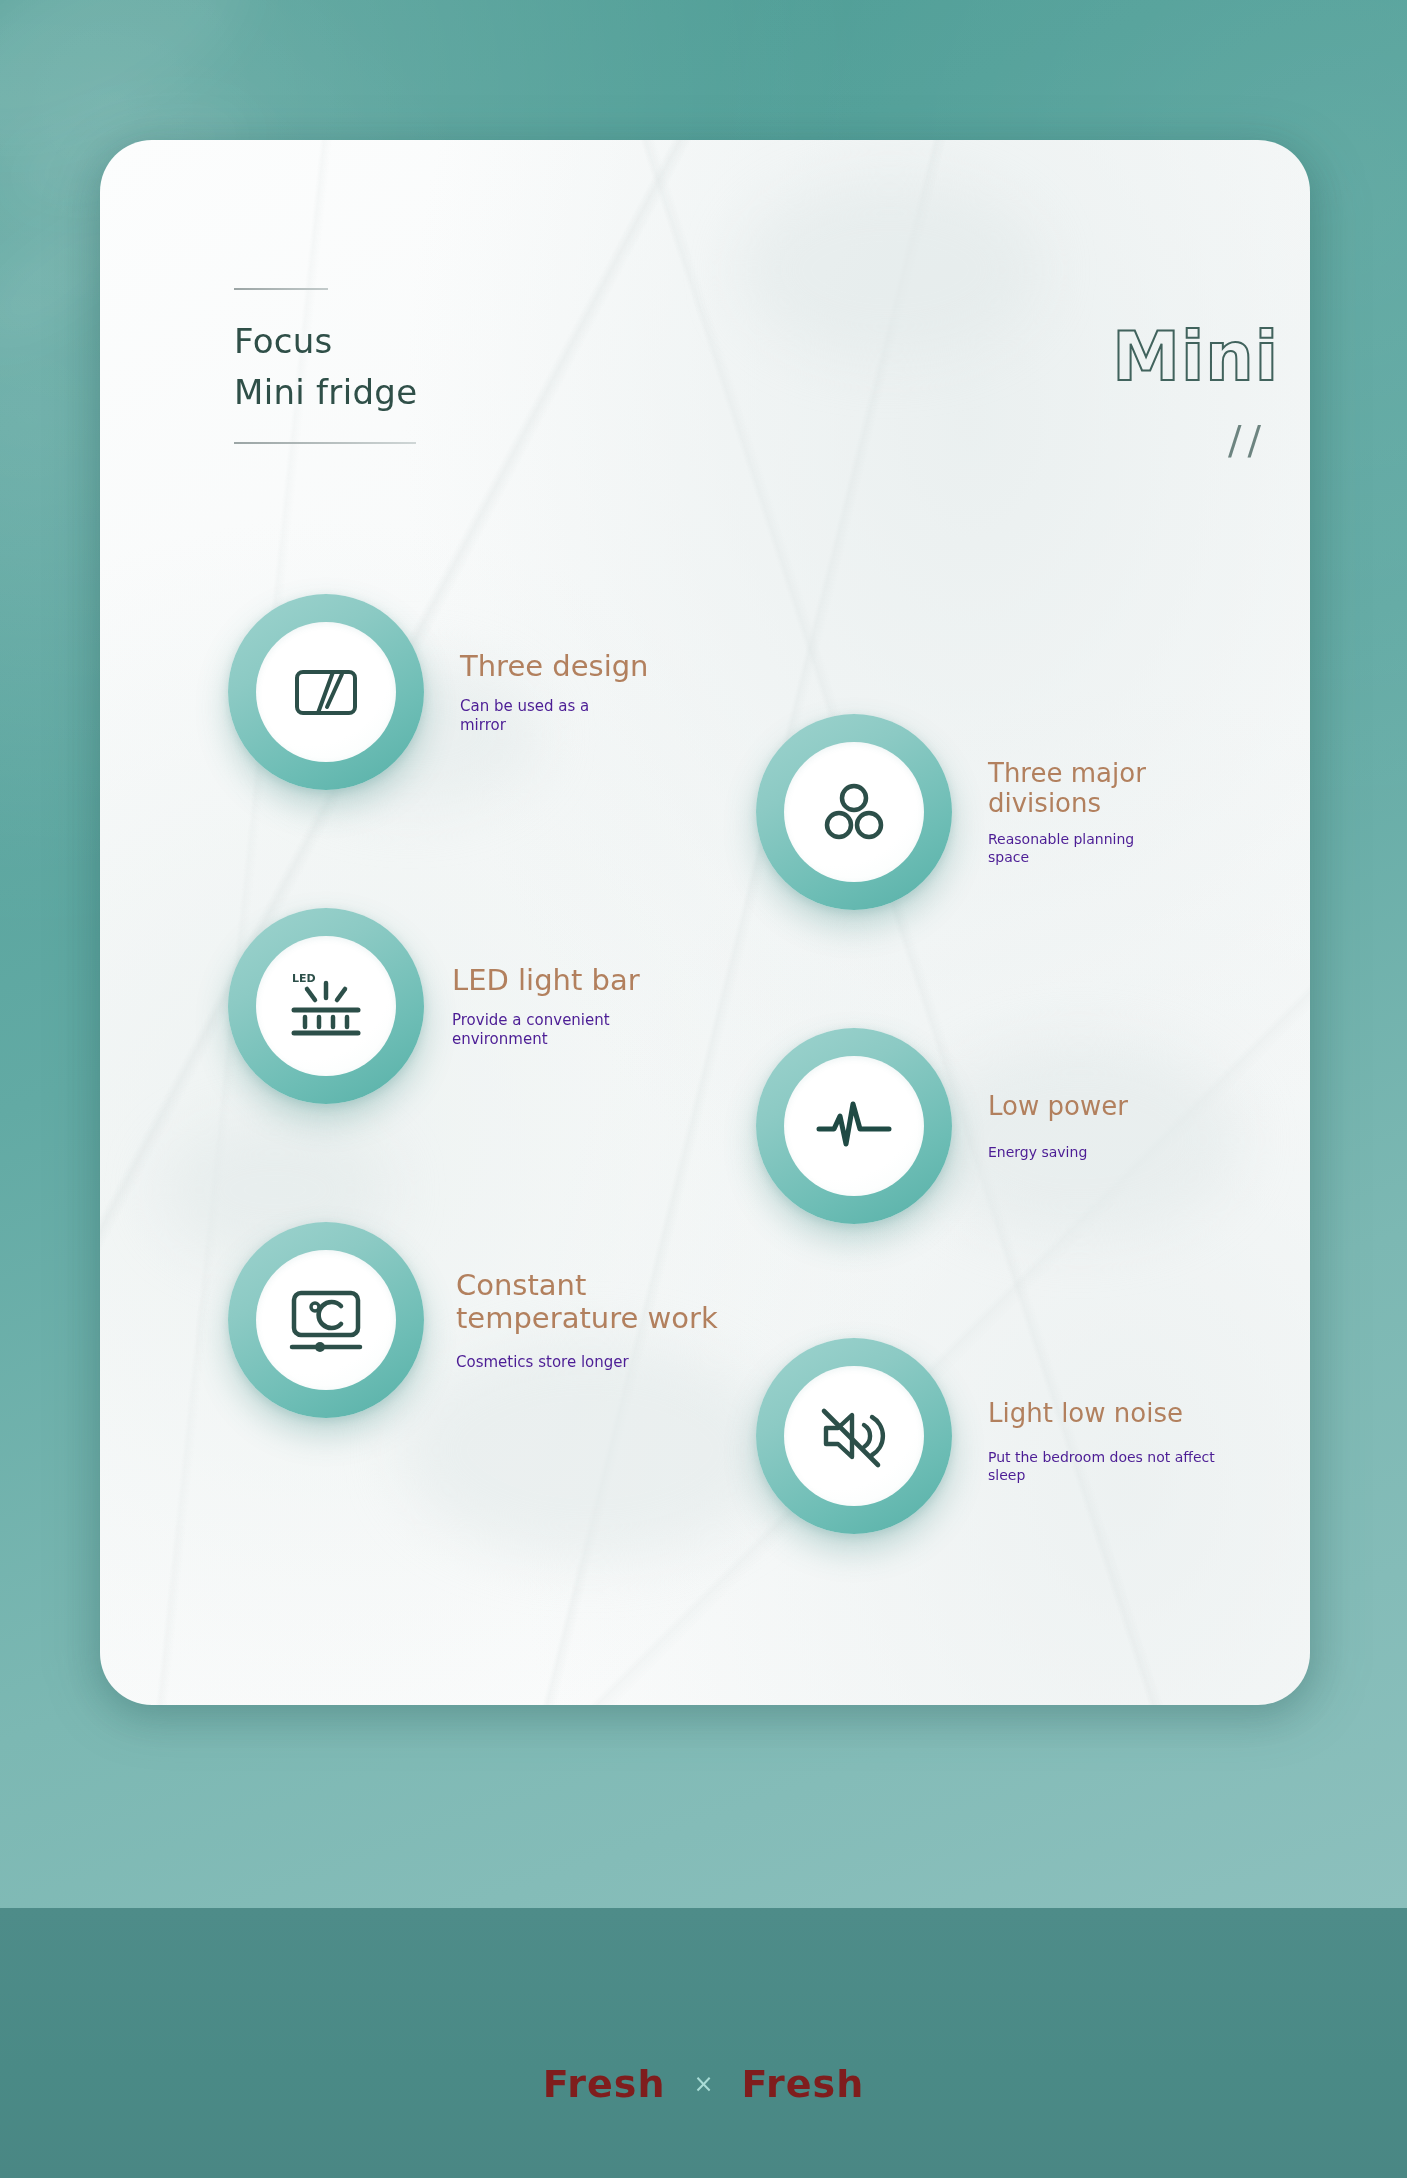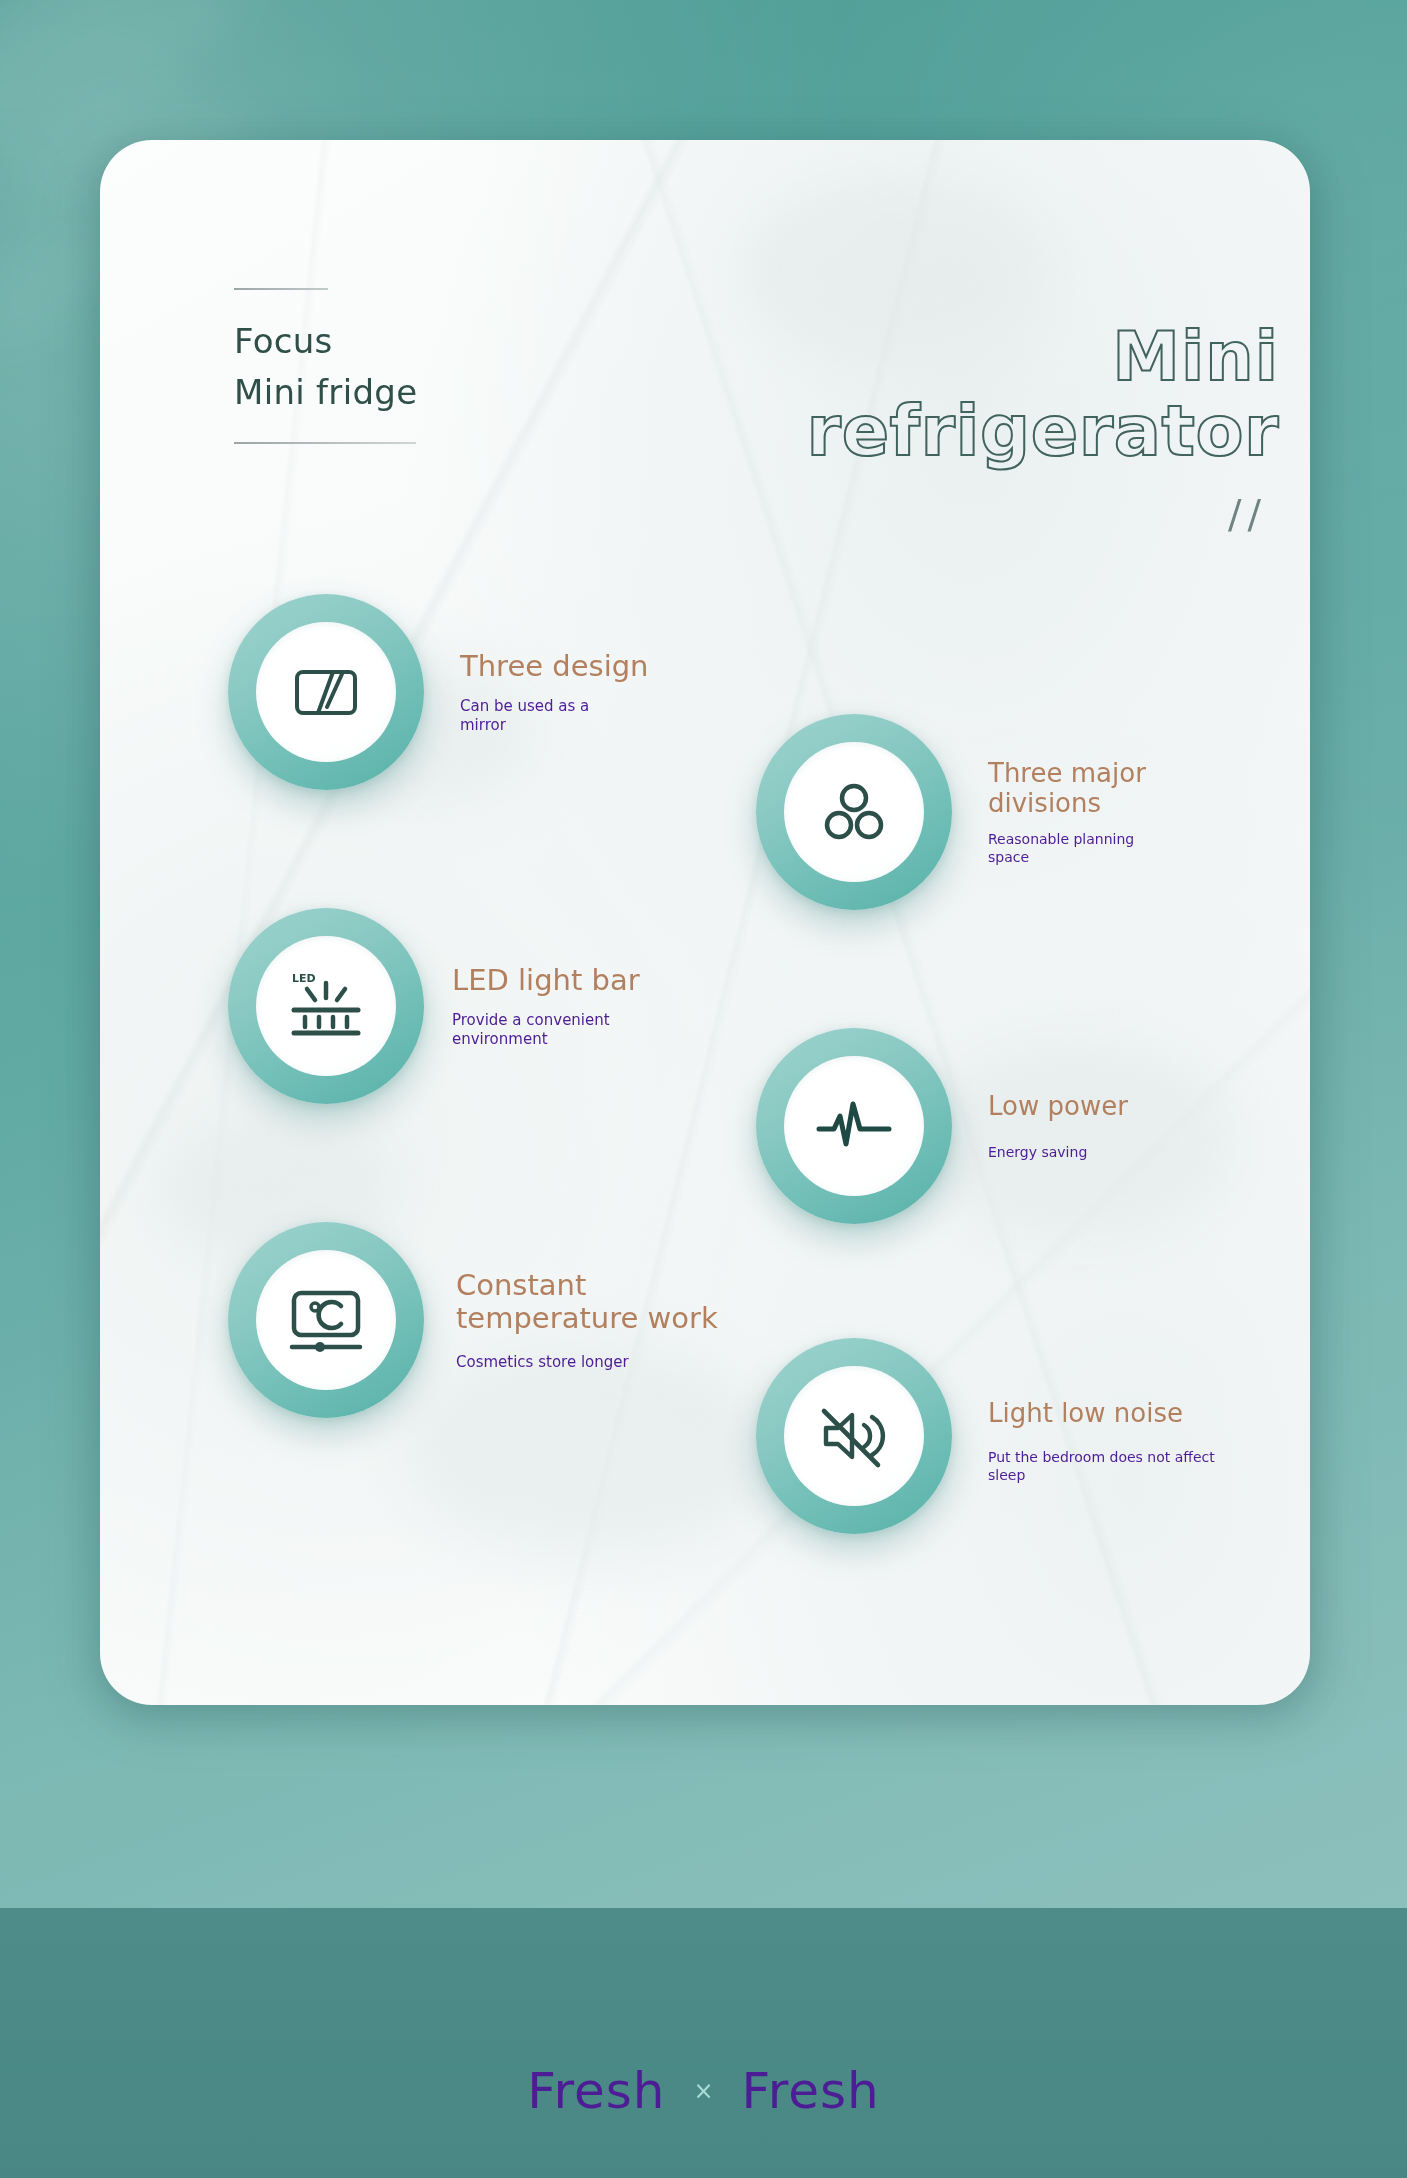--- a/index.html
+++ b/index.html
@@ -218,24 +218,24 @@
     position: absolute;
     left: 0; top: 2062px;
     width: 1407px;
     display: flex;
     align-items: center;
     justify-content: center;
     gap: 28px;
   }
   .footer-word {
     font-family: "DejaVu Sans", sans-serif;
-    font-weight: 400;
-    font-size: 50px;
+    font-weight: 700;
+    font-size: 38px;
     letter-spacing: 1px;
-    color: #4c1d95;
+    color: #7f1d1d;
   }
   .footer-x {
     font-family: "DejaVu Sans", sans-serif;
     font-weight: 400;
     font-size: 24px;
     color: #a9dcd6;
   }
 </style>
 </head>
 <body>
@@ -261,21 +261,20 @@
   <div class="rule-top"></div>
   <div class="focus-lines">
     <div class="focus-line">Focus</div>
     <div class="focus-line">Mini fridge</div>
   </div>
   <div class="rule-bottom"></div>
 </div>
 
 <div class="title-wrap">
   <div class="title-line l1">Mini</div>
-  <div class="title-line l2">refrigerator</div>
   <div class="slashes">//</div>
 </div>
 
 <div class="feature col-left" id="feat-mirror">
   <div class="ring-outer">
     <div class="ring-inner">
       <svg width="74" height="74" viewBox="0 0 74 74">
         <rect x="8" y="17" width="58" height="41" rx="6" ry="6" fill="none" stroke="#2c4f49" stroke-width="4"></rect>
         <path d="M44 17 L29 58" fill="none" stroke="#2c4f49" stroke-width="4" stroke-linecap="round"></path>
         <path d="M53 19 L38 52" fill="none" stroke="#2c4f49" stroke-width="4" stroke-linecap="round"></path>

